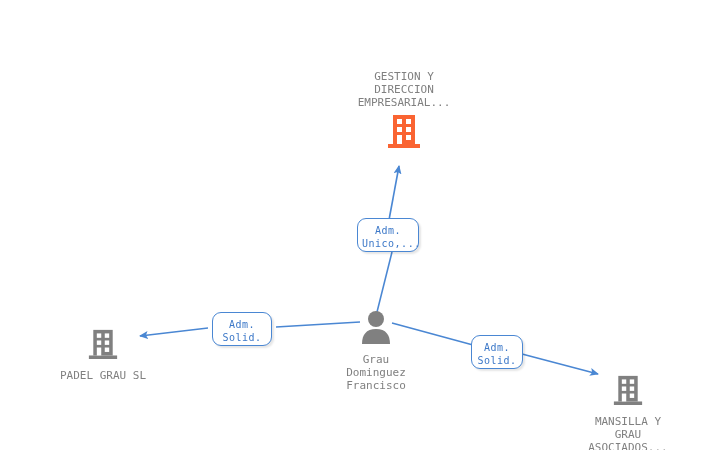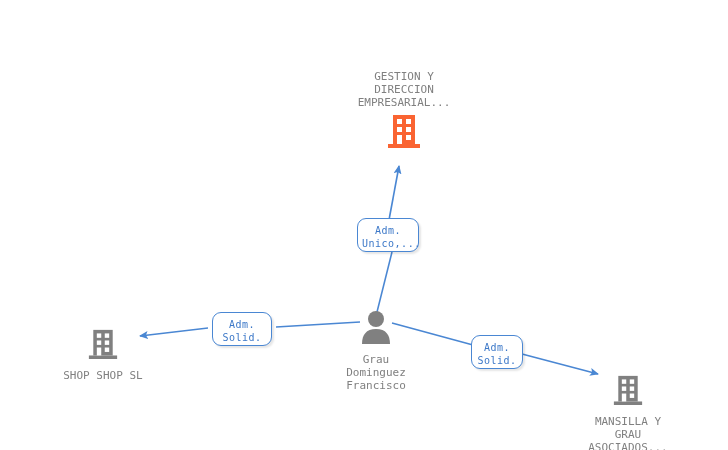--- a/index.html
+++ b/index.html
@@ -160,21 +160,21 @@
         <rect x="6" y="2" width="22" height="29" fill="#808080"></rect>
         <rect x="1" y="31" width="32" height="4" fill="#808080"></rect>
         <rect x="10" y="6" width="5" height="5" fill="#ffffff"></rect>
         <rect x="19" y="6" width="5" height="5" fill="#ffffff"></rect>
         <rect x="10" y="14" width="5" height="5" fill="#ffffff"></rect>
         <rect x="19" y="14" width="5" height="5" fill="#ffffff"></rect>
         <rect x="19" y="22" width="5" height="5" fill="#ffffff"></rect>
         <rect x="10" y="22" width="5" height="9" fill="#ffffff"></rect>
       </svg>
     </span>
-    <span class="node-label">SHOP SHOP SL</span>
+    <span class="node-label">PADEL GRAU SL</span>
   </div>
 
   <div class="node" style="left:553px; top:334px;">
     <span class="icon">
       <svg width="30" height="32" viewBox="0 0 34 36" xmlns="http://www.w3.org/2000/svg">
         <rect x="6" y="2" width="22" height="29" fill="#808080"></rect>
         <rect x="1" y="31" width="32" height="4" fill="#808080"></rect>
         <rect x="10" y="6" width="5" height="5" fill="#ffffff"></rect>
         <rect x="19" y="6" width="5" height="5" fill="#ffffff"></rect>
         <rect x="10" y="14" width="5" height="5" fill="#ffffff"></rect>

